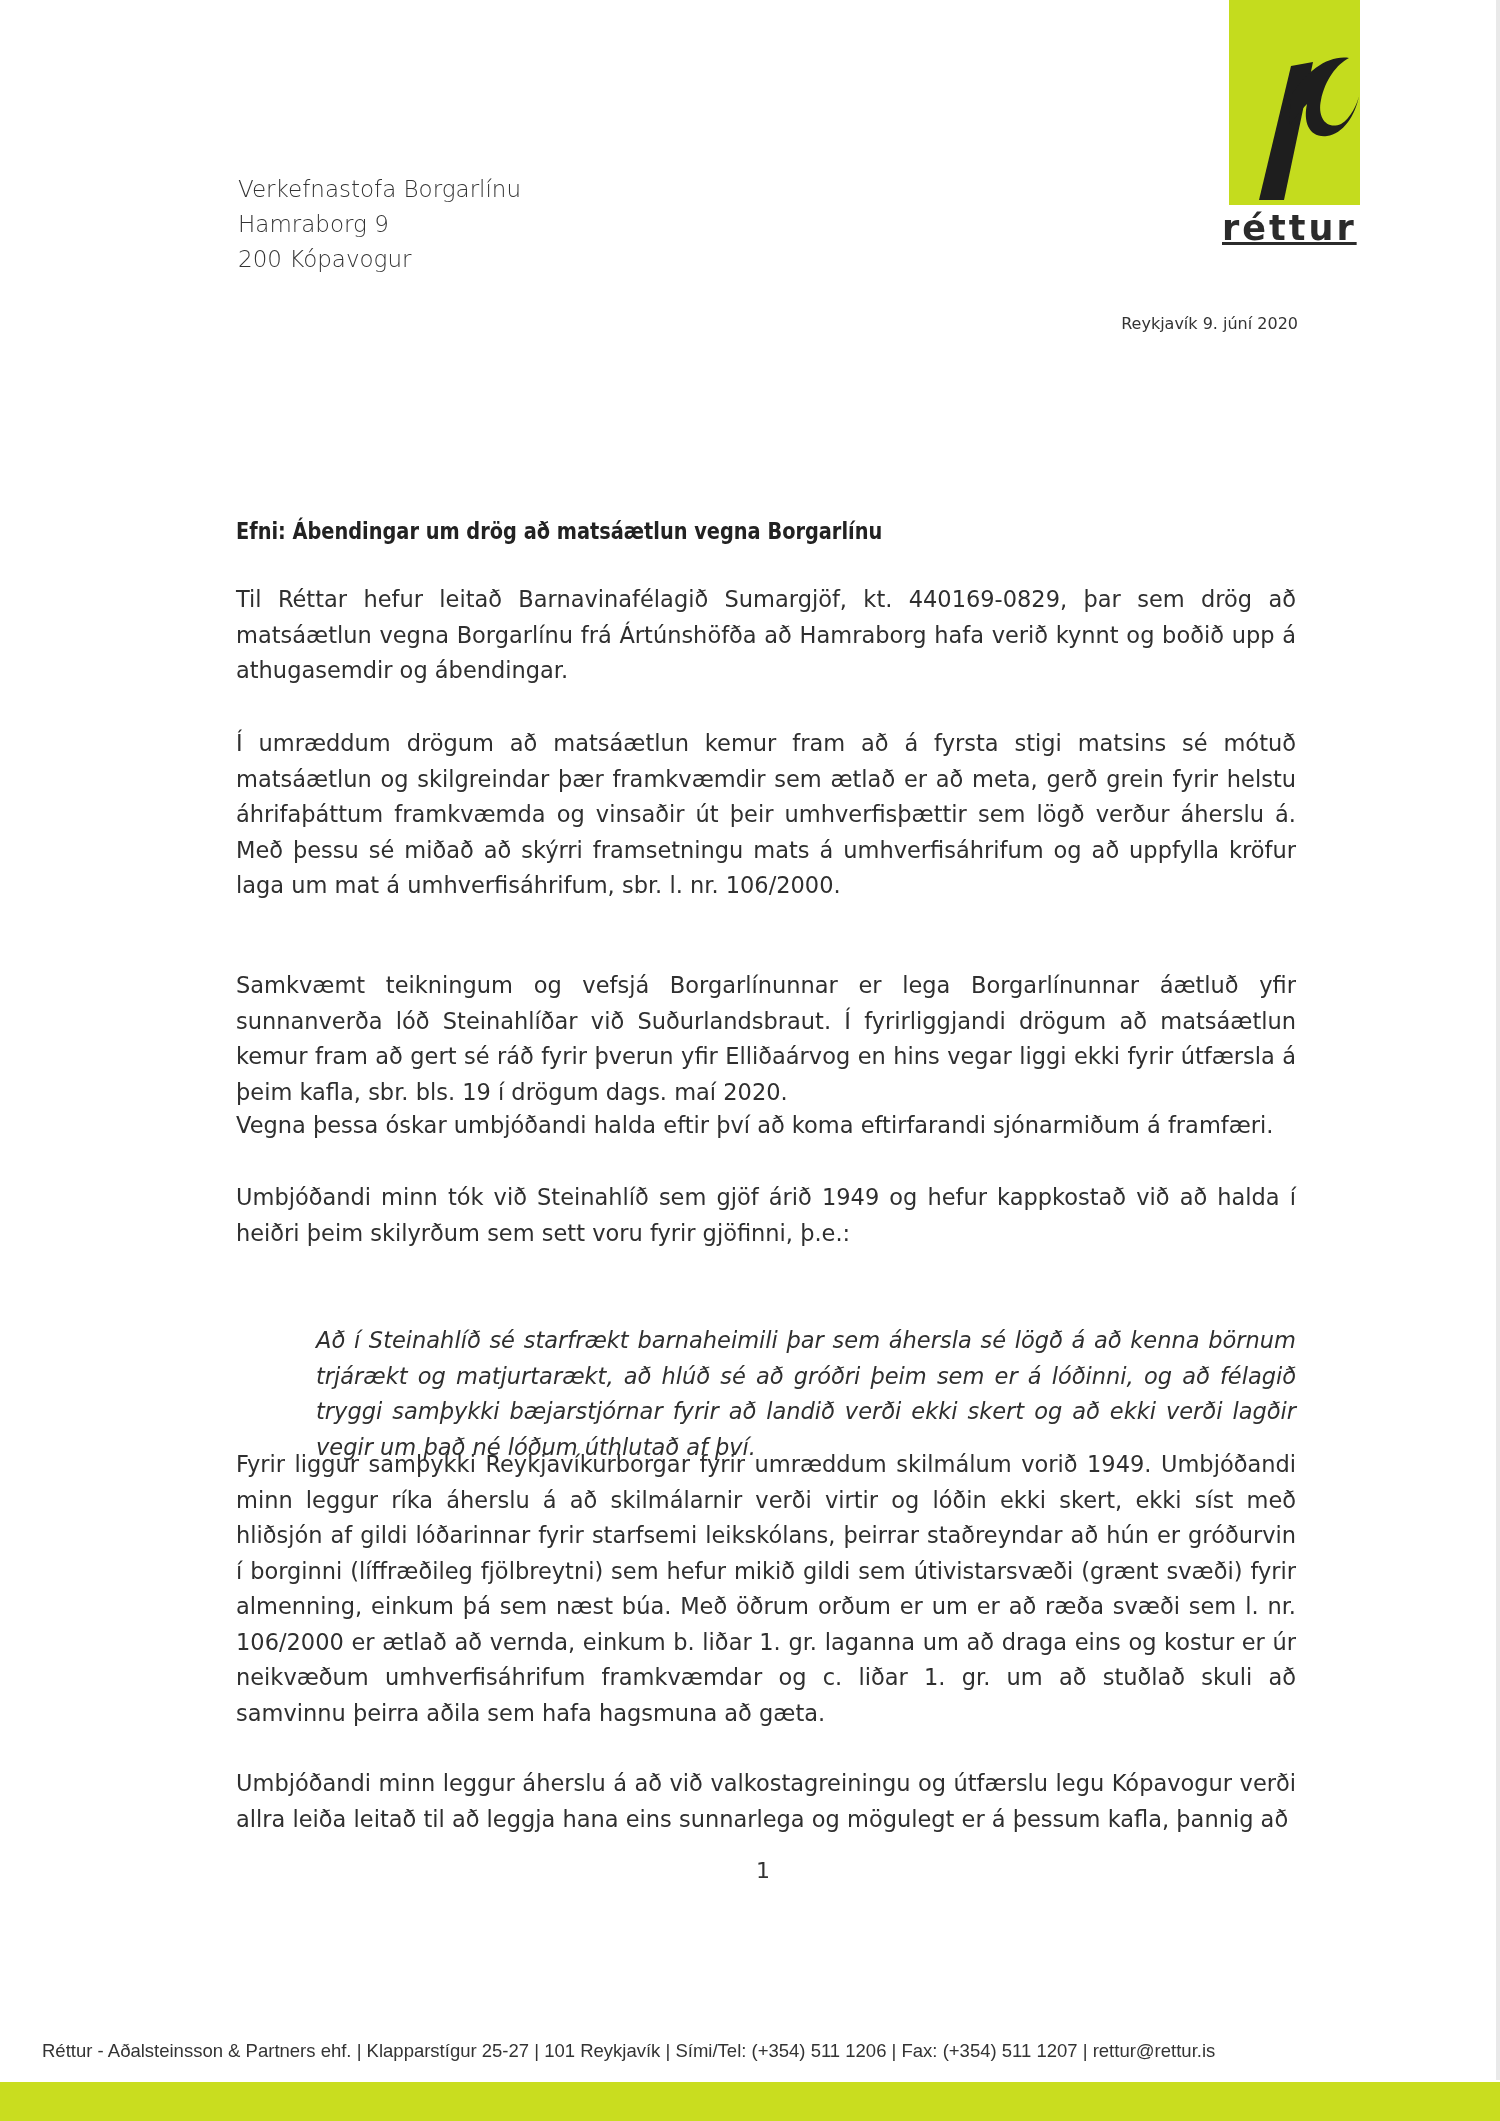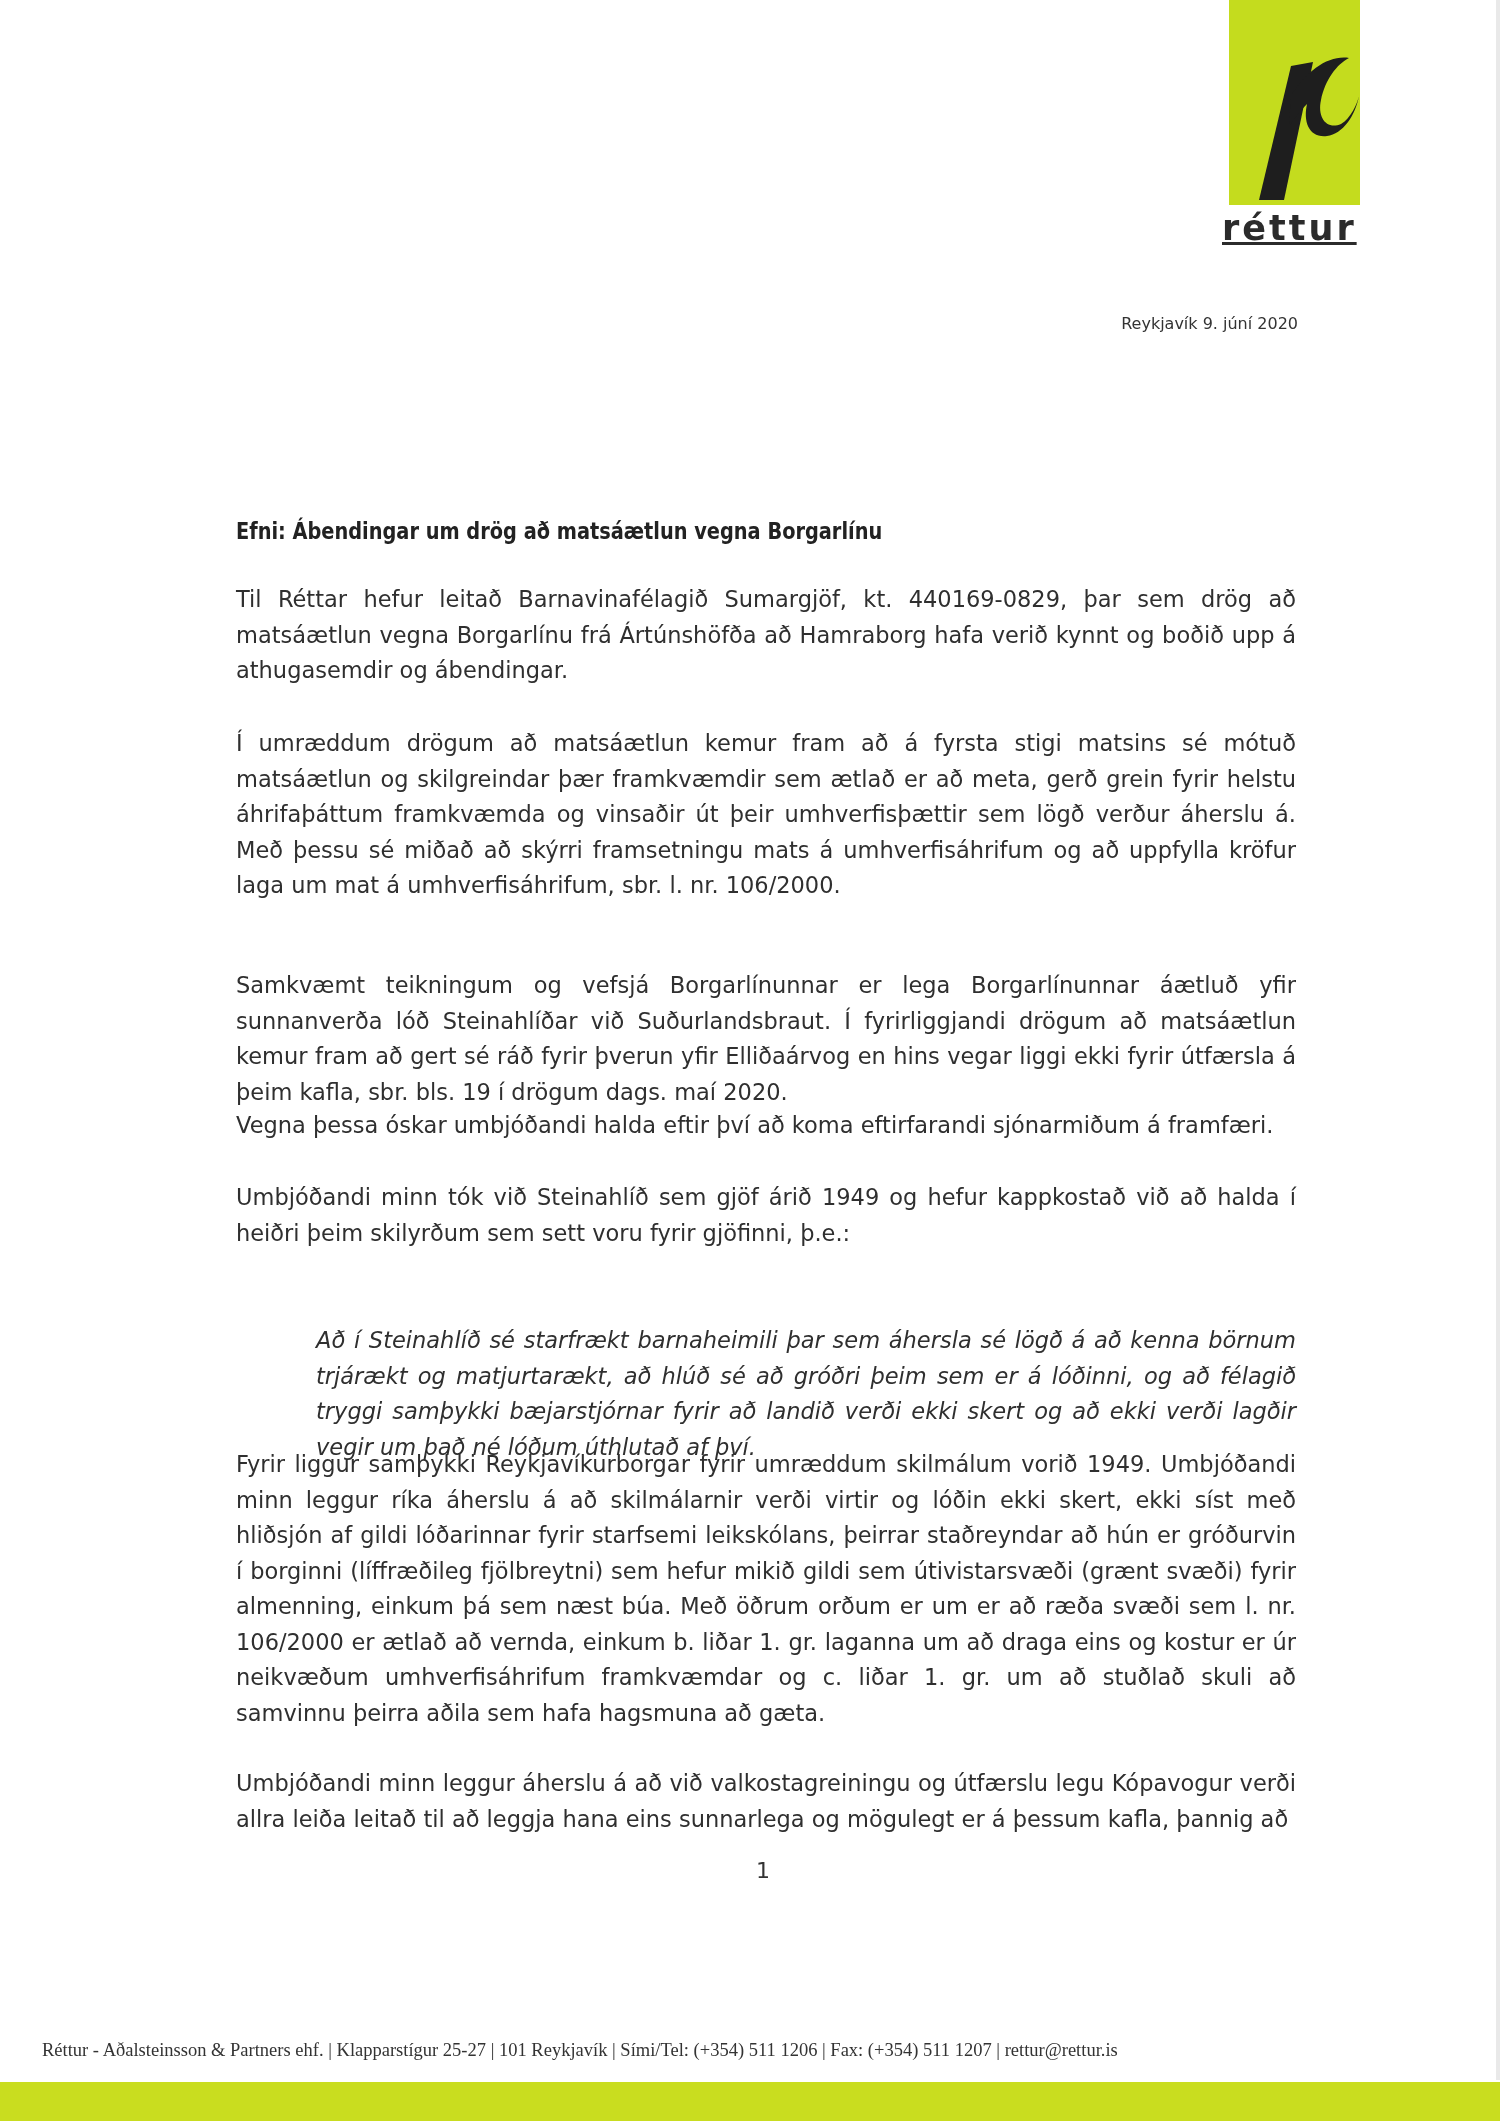--- a/index.html
+++ b/index.html
@@ -111,21 +111,21 @@
       position: absolute;
       left: 756px;
       top: 1858px;
       font-size: 22px;
       color: #333;
     }
     .footer-text {
       position: absolute;
       left: 42px;
       top: 2040px;
-      font-family: Liberation Serif, serif;
+      font-family: Liberation Sans, sans-serif;
       font-size: 18.5px;
       color: #333;
       white-space: nowrap;
     }
     .footer-bar {
       position: absolute;
       left: 0;
       top: 2082px;
       width: 1500px;
       height: 39px;
@@ -146,20 +146,25 @@
 <div class="page">
 
   <div class="logo-block">
     <svg width="131" height="205" viewBox="0 0 131 205">
       <path d="M30 200 L62 66 L84 62 L55 200 Z" fill="#1e1e1e"></path>
       <path d="M62 96 C78 70 100 55 120 58 C108 64 96 80 92 100 C88 118 98 130 112 124 C122 118 128 104 130 96 C126 116 114 134 98 136 C80 138 74 122 78 104 C72 110 66 118 60 126 Z" fill="#1e1e1e"></path>
     </svg>
   </div>
   <div class="logo-word">réttur</div>
 
+  <div class="address">
+    <div>Verkefnastofa Borgarlínu</div>
+    <div>Hamraborg 9</div>
+    <div>200 Kópavogur</div>
+  </div>
 
   <div class="date">Reykjavík 9. júní 2020</div>
 
   <div class="subject">Efni: Ábendingar um drög að matsáætlun vegna Borgarlínu</div>
 
   <div class="body-text p1">
     <p>Til Réttar hefur leitað Barnavinafélagið Sumargjöf, kt. 440169-0829, þar sem drög að matsáætlun vegna Borgarlínu frá Ártúnshöfða að Hamraborg hafa verið kynnt og boðið upp á athugasemdir og ábendingar.</p>
   </div>
   <div class="body-text p2">
     <p>Í umræddum drögum að matsáætlun kemur fram að á fyrsta stigi matsins sé mótuð matsáætlun og skilgreindar þær framkvæmdir sem ætlað er að meta, gerð grein fyrir helstu áhrifaþáttum framkvæmda og vinsaðir út þeir umhverfisþættir sem lögð verður áherslu á. Með þessu sé miðað að skýrri framsetningu mats á umhverfisáhrifum og að uppfylla kröfur laga um mat á umhverfisáhrifum, sbr. l. nr. 106/2000.</p>

